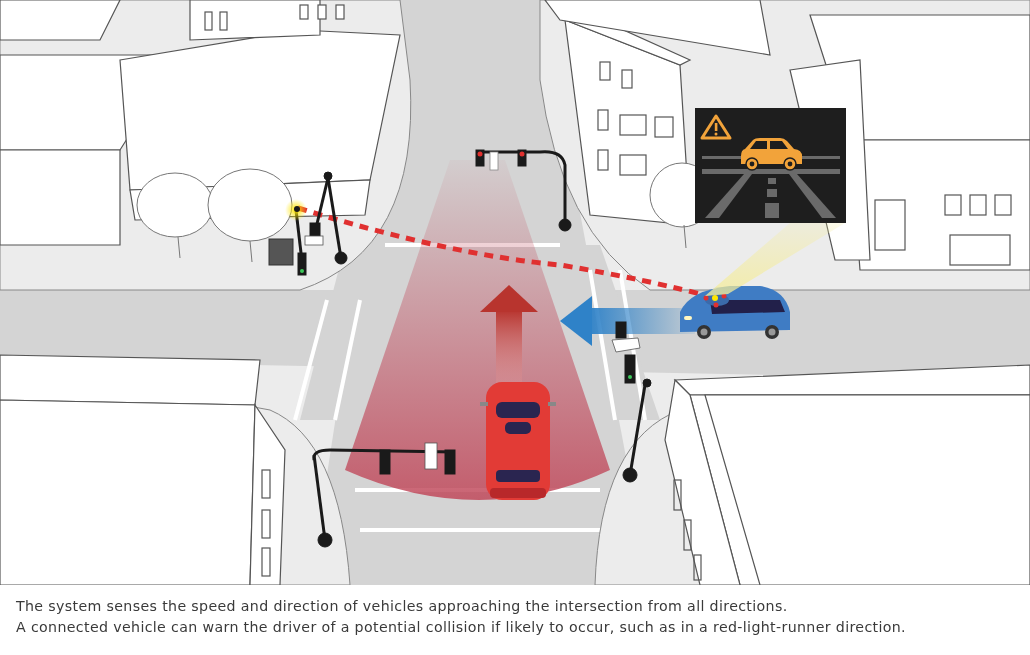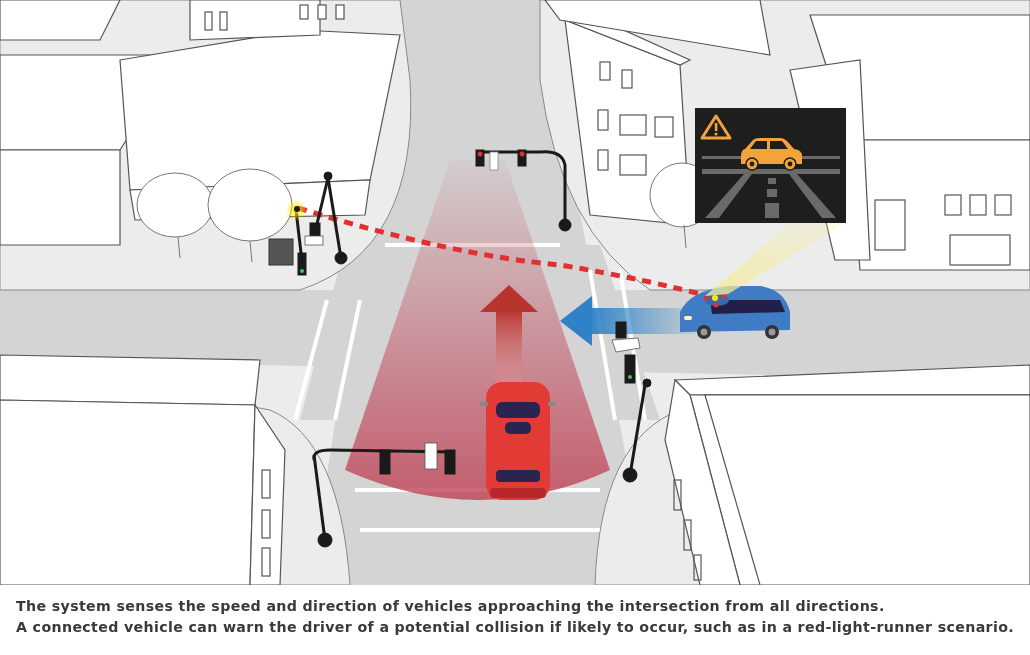--- a/index.html
+++ b/index.html
@@ -1,18 +1,18 @@
 <!DOCTYPE html>
 <html><head>
 <meta charset="utf-8">
 <style>
   html, body { margin:0; padding:0; background:#ffffff; }
   body { width:1030px; height:655px; position:relative; overflow:hidden; font-family:"Liberation Sans", sans-serif; }
   #scene { position:absolute; left:0; top:0; width:1030px; height:585px; }
-  .caption { position:absolute; left:16px; top:596px; width:1010px; font-family:"DejaVu Sans", sans-serif; font-size:14.2px; line-height:21px; color:#3a3a3a; letter-spacing:0.35px;font-weight:bold; }
+  .caption { position:absolute; left:16px; top:596px; width:1010px; font-family:"DejaVu Sans", sans-serif; font-size:14.2px; line-height:21px; color:#3a3a3a; letter-spacing:0.35px; }
   .caption div { white-space:nowrap; }
 </style>
 </head>
 <body>
 
 <svg id="scene" viewBox="0 0 1030 585" xmlns="http://www.w3.org/2000/svg">
   <defs>
     <linearGradient id="coneGrad" x1="0" y1="1" x2="0" y2="0">
       <stop offset="0" stop-color="#c0485a" stop-opacity="0.85"></stop>
       <stop offset="1" stop-color="#c0485a" stop-opacity="0.05"></stop>
@@ -235,14 +235,14 @@
       <circle cx="752" cy="164" r="6" fill="#f2a33a" stroke="#1e1e1e" stroke-width="1.5"></circle>
       <circle cx="752" cy="164" r="2.4" fill="#1e1e1e"></circle>
       <circle cx="790" cy="164" r="6" fill="#f2a33a" stroke="#1e1e1e" stroke-width="1.5"></circle>
       <circle cx="790" cy="164" r="2.4" fill="#1e1e1e"></circle>
     </g>
   </g>
 </svg>
 
 <div class="caption">
   <div>The system senses the speed and direction of vehicles approaching the intersection from all directions.</div>
-  <div>A connected vehicle can warn the driver of a potential collision if likely to occur, such as in a red-light-runner scenario.</div>
+  <div>A connected vehicle can warn the driver of a potential collision if likely to occur, such as in a red-light-runner direction.</div>
 </div>
 
 </body></html>

